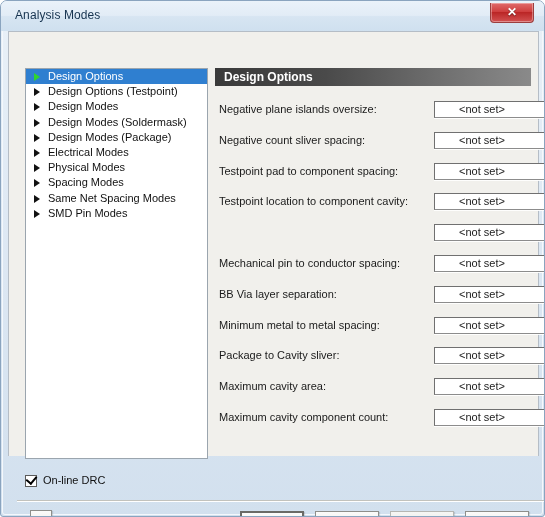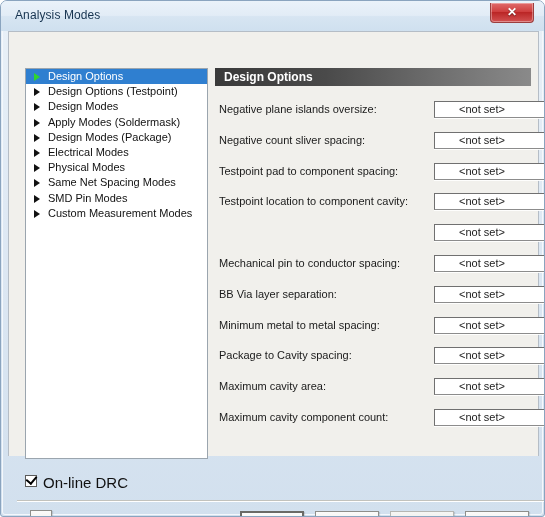--- a/index.html
+++ b/index.html
@@ -212,21 +212,21 @@
     width: 5px;
     height: 8px;
     border: solid #000000;
     border-width: 0 2px 2px 0;
     transform: rotate(40deg);
   }
   #drc-label {
     position: absolute;
     left: 18px;
     top: 0px;
-    font-size: 15px;
+    font-size: 11px;
     color: #111111;
     white-space: nowrap;
   }
 
   
   #footer-sep {
     position: absolute;
     left: 8px;
     top: 468px;
     width: 529px;
@@ -329,27 +329,27 @@
       <div class="glyph">✕</div>
     </div>
   </div>
 
   <div id="client">
 
     <div id="tree-panel">
         <div class="tree-item selected"><span class="tri"></span><span>Design Options</span></div>
         <div class="tree-item"><span class="tri"></span><span>Design Options (Testpoint)</span></div>
         <div class="tree-item"><span class="tri"></span><span>Design Modes</span></div>
-        <div class="tree-item"><span class="tri"></span><span>Apply Modes (Soldermask)</span></div>
+        <div class="tree-item"><span class="tri"></span><span>Design Modes (Soldermask)</span></div>
         <div class="tree-item"><span class="tri"></span><span>Design Modes (Package)</span></div>
         <div class="tree-item"><span class="tri"></span><span>Electrical Modes</span></div>
         <div class="tree-item"><span class="tri"></span><span>Physical Modes</span></div>
+        <div class="tree-item"><span class="tri"></span><span>Spacing Modes</span></div>
         <div class="tree-item"><span class="tri"></span><span>Same Net Spacing Modes</span></div>
         <div class="tree-item"><span class="tri"></span><span>SMD Pin Modes</span></div>
-        <div class="tree-item"><span class="tri"></span><span>Custom Measurement Modes</span></div>
       </div>
 
     <div id="detail-panel">
       <div id="section-header">
         <div id="section-header-label">Design Options</div>
       </div>
     <div class="field-row" style="top: 33px;">
           <div class="field-label">Negative plane islands oversize:</div>
           <div class="field-input">
             <span class="val">&lt;not set&gt;</span>
@@ -390,21 +390,21 @@
             <span class="val">&lt;not set&gt;</span>
           </div>
         </div>
         <div class="field-row" style="top: 248.6px; text-align: center;">
           <div class="field-label">Minimum metal to metal spacing:</div>
           <div class="field-input">
             <span class="val">&lt;not set&gt;</span>
           </div>
         </div>
         <div class="field-row" style="top: 279.4px;">
-          <div class="field-label">Package to Cavity spacing:</div>
+          <div class="field-label">Package to Cavity sliver:</div>
           <div class="field-input">
             <span class="val">&lt;not set&gt;</span>
           </div>
         </div>
         <div class="field-row" style="top: 310.2px;">
           <div class="field-label">Maximum cavity area:</div>
           <div class="field-input">
             <span class="val">&lt;not set&gt;</span>
           </div>
         </div>

